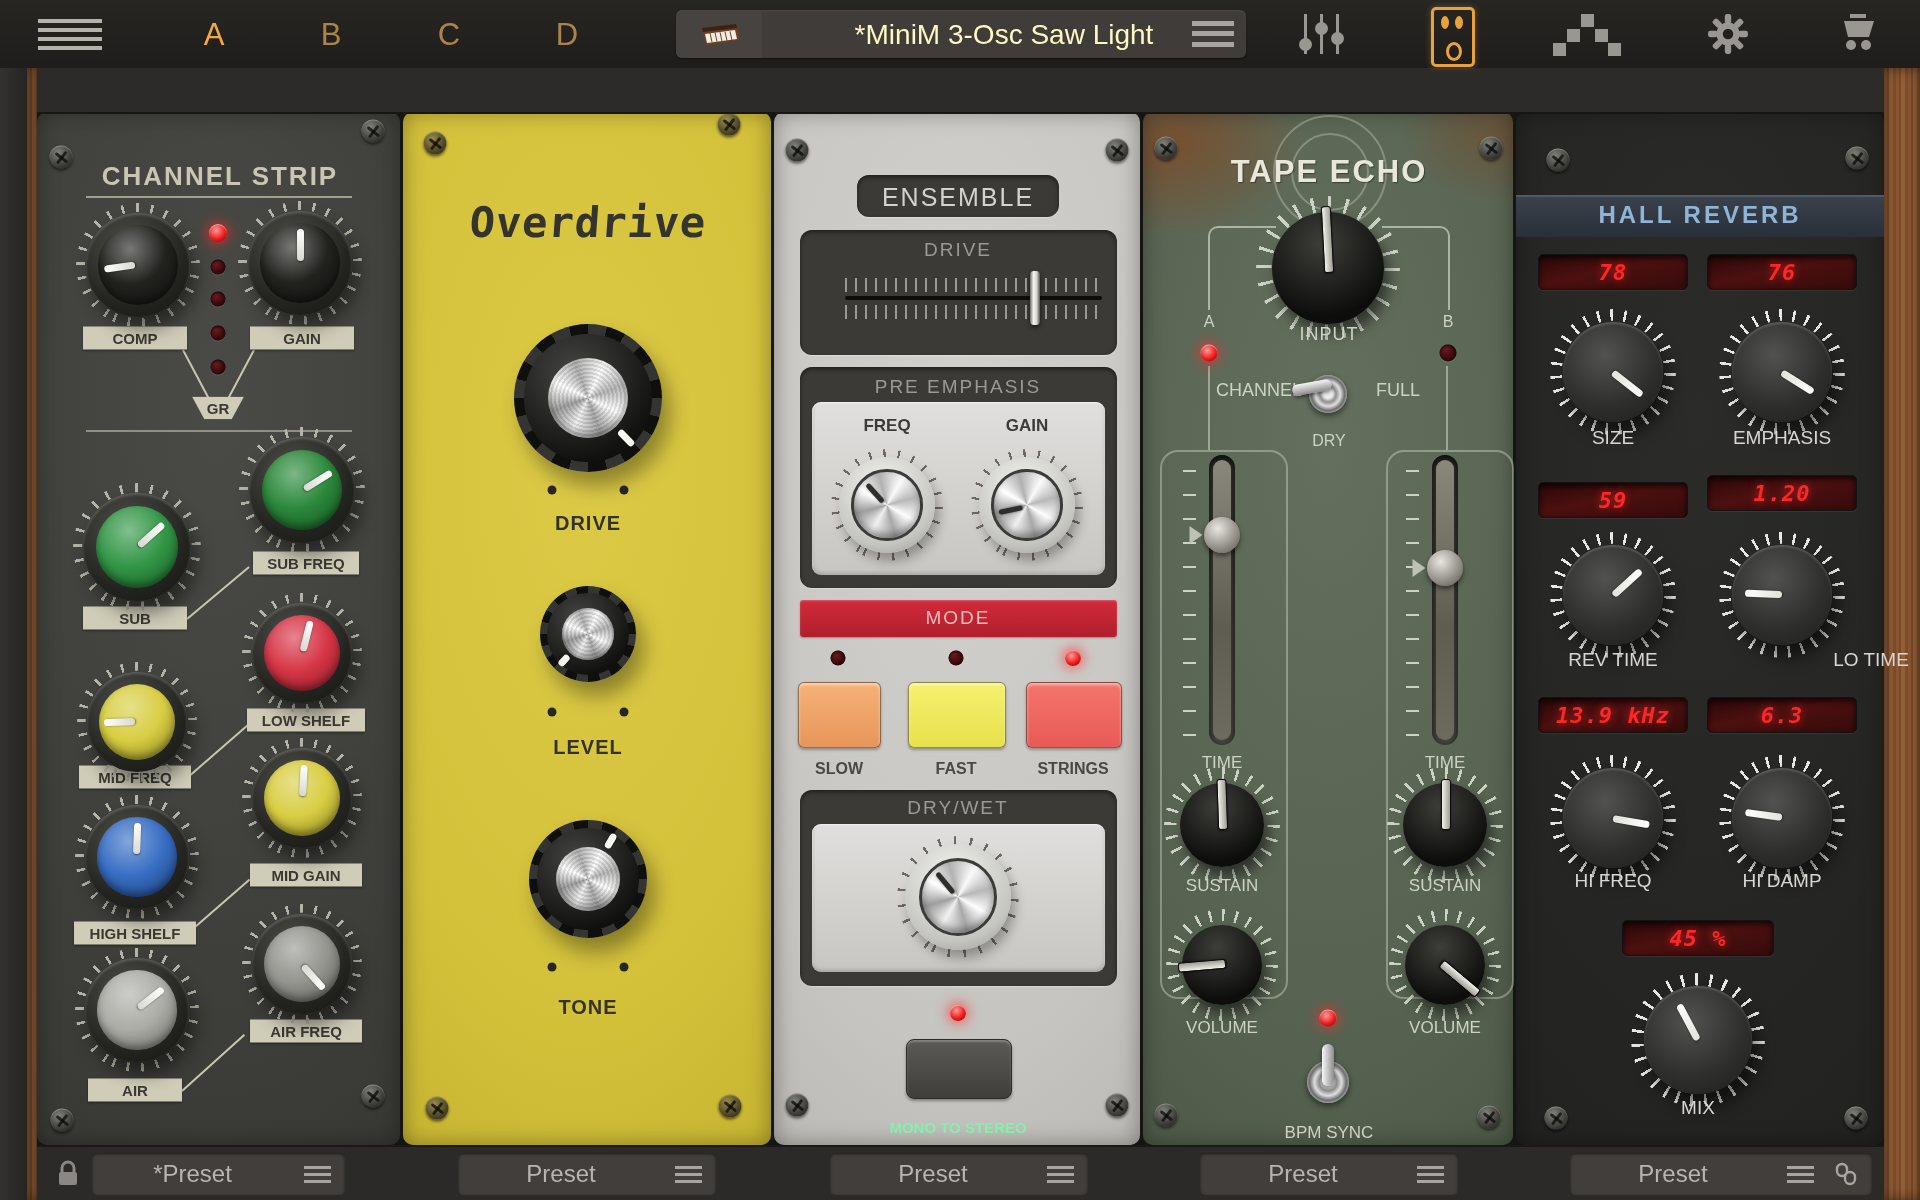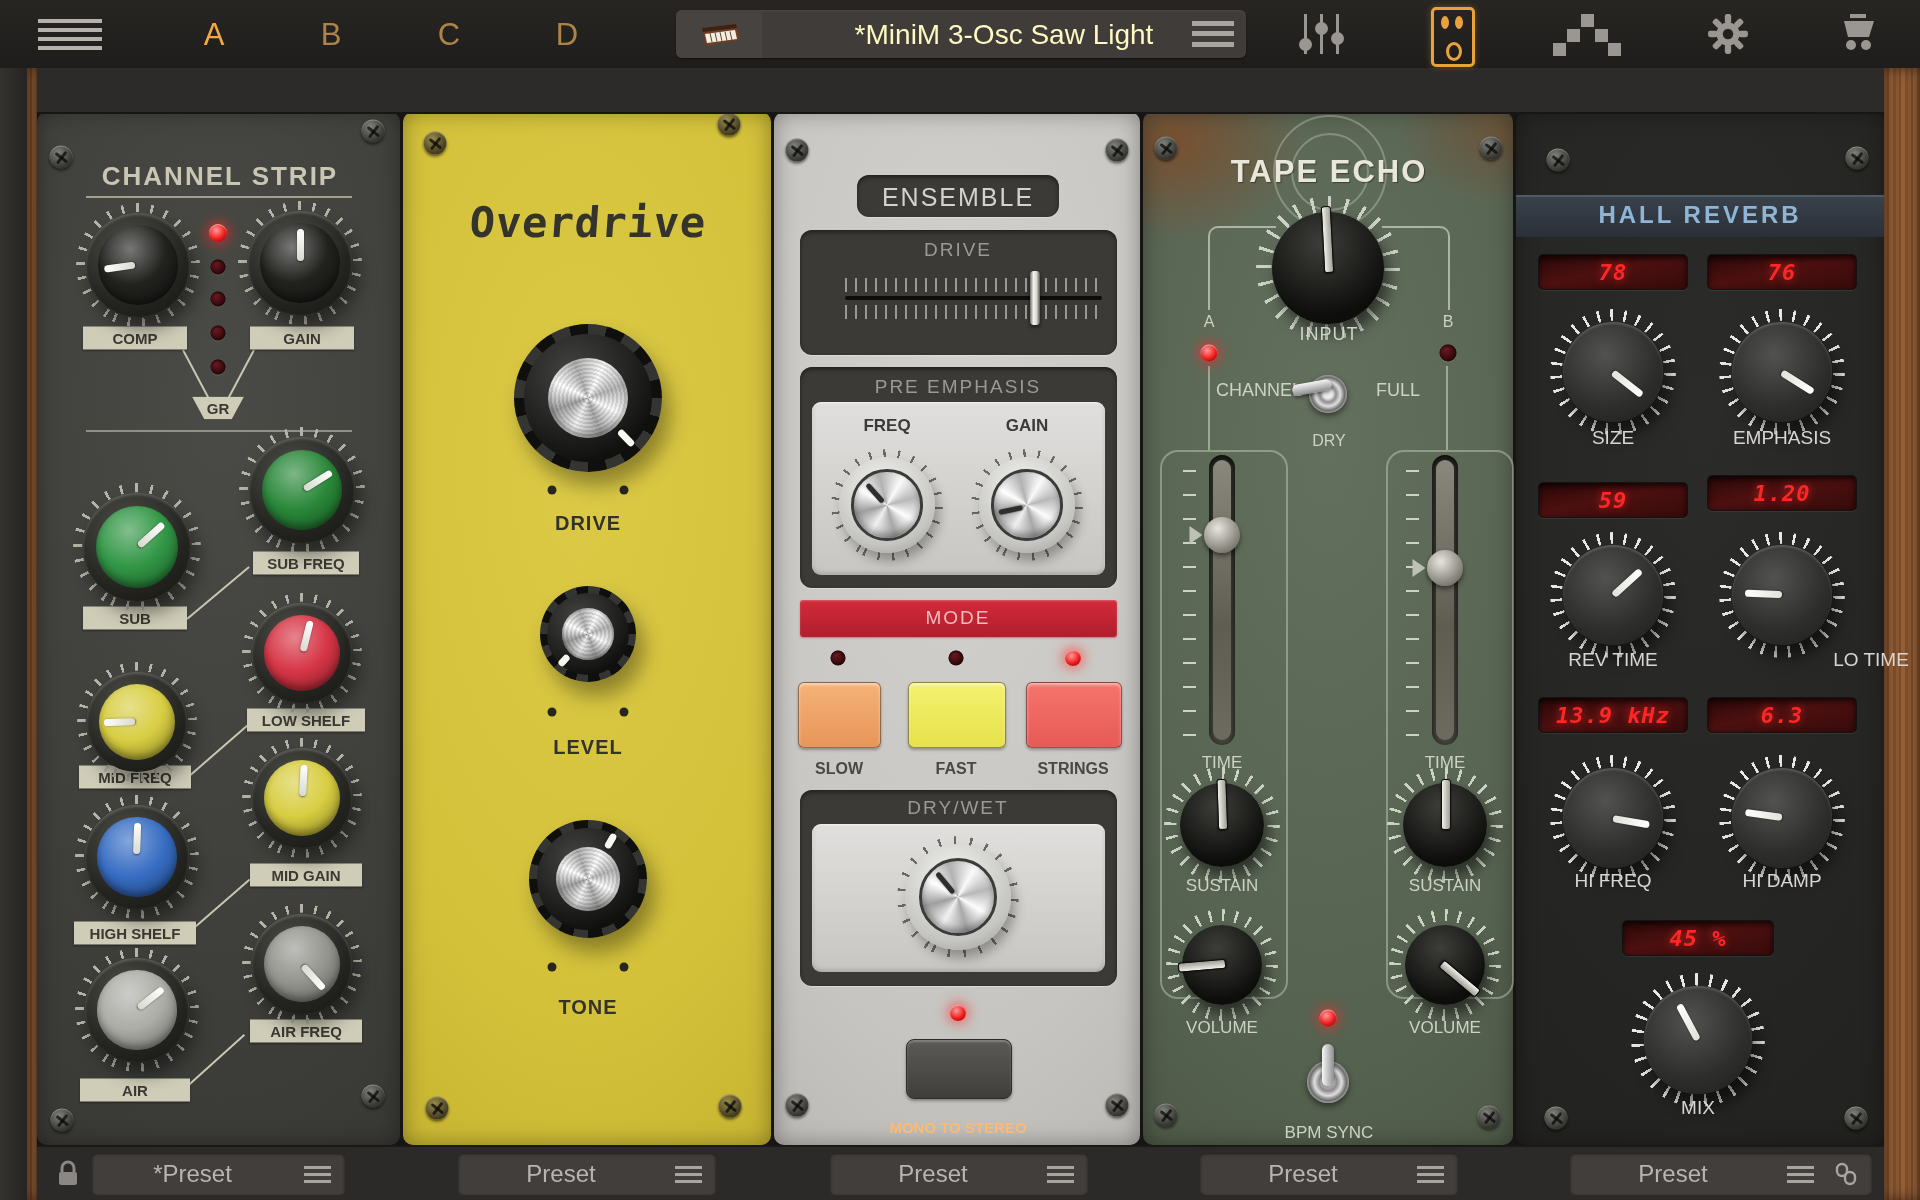--- a/index.html
+++ b/index.html
@@ -346,21 +346,21 @@
     </div>
   <div class="cslab" style="left:306px;top:1031px;width:112px;">
       <span>AIR FREQ</span>
     </div>
   <div class="knob" style="left:137px;top:1010px;--s:104px;--cap:#a8a8a2;--ang:52deg;">
       <i class="tk"></i>
       <i class="bd"></i>
       <i class="cp"></i>
       <i class="pt"></i>
     </div>
-  <div class="cslab" style="left:135px;top:1090px;width:110px;justify-content:center;">
+  <div class="cslab" style="left:135px;top:1090px;width:94px;justify-content:center;">
       <span>AIR</span>
     </div>
   <div class="line" style="left:182px;top:1090px;width:84px;transform:rotate(-42deg);"></div>
 
   <div class="panel" id="p-od"></div>
   <div class="screw" style="left:435px;top:143px;background:radial-gradient(circle at 38% 32%,#9a8c4a,#4c4426 62%,#241f10);"></div>
   <div class="screw" style="left:729px;top:124px;background:radial-gradient(circle at 38% 32%,#9a8c4a,#4c4426 62%,#241f10);"></div>
   <div class="screw" style="left:437px;top:1108px;background:radial-gradient(circle at 38% 32%,#9a8c4a,#4c4426 62%,#241f10);"></div>
   <div class="screw" style="left:730px;top:1106px;background:radial-gradient(circle at 38% 32%,#9a8c4a,#4c4426 62%,#241f10);"></div>
   <span class="ctr lbl" style="left:588px;top:222px;color:#35342c;font-size:42px;font-weight:bold;letter-spacing:1px;transform:translate(-50%,-50%) skewX(-4deg);font-family:'DejaVu Sans Mono',monospace;">Overdrive</span>
@@ -442,21 +442,21 @@
   <span class="ctr etitle" style="left:958px;top:808px;">DRY/WET</span>
   <div class="epanel" style="left:812px;top:824px;width:293px;height:148px;"></div>
   <div class="knob ens" style="left:958px;top:897px;--s:106px;--ang:320deg;">
       <i class="tk"></i>
       <i class="bd"></i>
       <i class="cp"></i>
       <i class="pt"></i>
     </div>
   <span class="led on" style="left:958px;top:1013px;width:16px;height:16px;"></span>
   <div class="abs" style="left:906px;top:1039px;width:104px;height:58px;border-radius:8px;background:linear-gradient(#5c5a57,#403e3b);border:1px solid #2e2c2a;box-shadow:inset 0 2px 2px rgba(255,255,255,.25),0 2px 3px rgba(0,0,0,.35);z-index:4;"></div>
-  <span class="ctr lbl" style="left:958px;top:1127px;color:#fdba74;font-size:15px;font-weight:bold;">MONO TO STEREO</span>
+  <span class="ctr lbl" style="left:958px;top:1127px;color:#86efac;font-size:15px;font-weight:bold;">MONO TO STEREO</span>
 
   <div class="panel" id="p-te"></div>
   <div class="screw" style="left:1166px;top:148px;"></div>
   <div class="screw" style="left:1491px;top:148px;"></div>
   <div class="screw" style="left:1166px;top:1115px;"></div>
   <div class="screw" style="left:1489px;top:1117px;"></div>
   <div class="abs" style="left:1273px;top:115px;width:110px;height:110px;border:2px solid rgba(235,233,220,.3);border-radius:50%;z-index:2;"></div>
   <div class="abs" style="left:1291px;top:133px;width:74px;height:74px;border:2px solid rgba(235,233,220,.3);border-radius:50%;z-index:2;"></div>
   <span class="ctr lbl" style="left:1329px;top:172px;color:#e9e7da;font-size:31px;font-weight:bold;letter-spacing:2px;text-shadow:1px 1px 1px rgba(0,0,0,.4);z-index:3;">TAPE ECHO</span>
 

